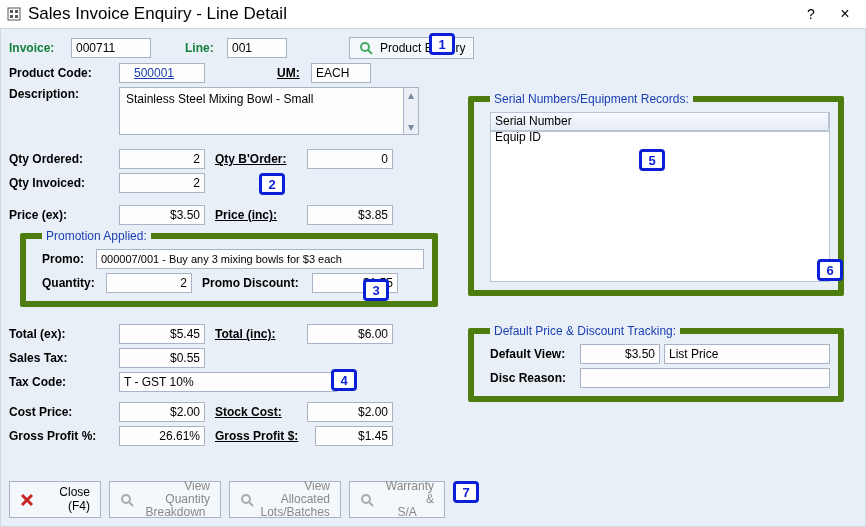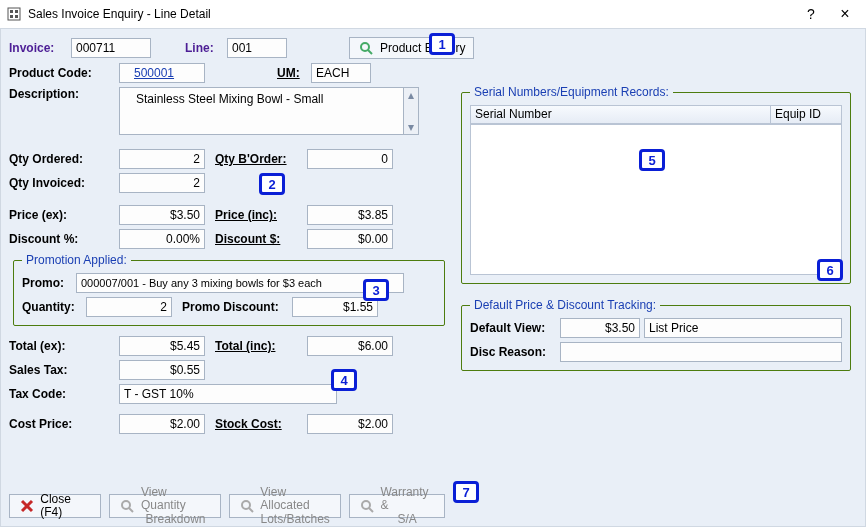--- a/index.html
+++ b/index.html
@@ -1,63 +1,63 @@
 <!DOCTYPE html>
 <html><head>
 <meta charset="utf-8">
 <style>
   * { box-sizing: border-box; font-family: "Segoe UI", Tahoma, Arial, sans-serif; font-size: 12px; }
   html, body { margin: 0; padding: 0; }
   body { background: #fff; width: 866px; height: 527px; overflow: hidden; }
 
   .titlebar { height: 28px; background: #fff; display: flex; align-items: center; padding: 0 4px 0 6px; }
   .titlebar .app-icon { width: 16px; height: 16px; margin-right: 6px; display: inline-flex; align-items: center; justify-content: center; }
-  .titlebar .title { flex: 1; font-size: 12px; }
+  .titlebar .title { flex: 1; font-size: 17px; }
   .titlebar .win-btn { width: 34px; height: 24px; display: inline-flex; align-items: center; justify-content: center; cursor: default; font-size: 14px; }
 
   .client { background: #e9eff7; width: 866px; height: 499px; position: relative; padding: 8px; border: 1px solid #d0d8e2; }
-  .lbl { color: #4c1d95; }
+  .lbl { color: #15803d; }
   .lbl-b { font-weight: 600; }
   .field { background: #fdfdfd; border: 1px solid #a8b4c4; height: 20px; padding: 1px 4px; display: inline-flex; align-items: center; }
   .field.right { justify-content: flex-end; }
   .link { color: #1a3fb3; text-decoration: underline; padding-left: 14px; }
 
   .btn { background: #f4f7fb; border: 1px solid #a8b4c4; height: 28px; display: inline-flex; align-items: center; justify-content: center; gap: 6px; padding: 0 10px; cursor: default; }
   .btn.disabled { color: #888; }
   .btn .icn { width: 16px; height: 16px; display: inline-flex; align-items: center; justify-content: center; }
 
-  fieldset { border: 1px solid #4d7c0f; border-radius: 2px; margin: 4px; padding: 6px 8px 8px 8px; }
+  fieldset { border: 6px solid #4d7c0f; border-radius: 2px; margin: 11px; padding: 6px 8px 8px 16px; }
   fieldset > legend { color: #1a3fb3; padding: 0 4px; font-size: 12px; }
 
-  .grid-header { background: linear-gradient(#f7fafe, #e6ecf5); border-bottom: 1px solid #b9c4d4; height: 18px; display: flex; }
+  .grid-header { background: linear-gradient(#f7fafe, #e6ecf5); border-bottom: 1px solid #b9c4d4; height: 18px; display: flex; flex-direction: column; }
   .grid-header .col { border-right: 1px solid #b9c4d4; padding: 1px 4px; }
   .grid-body { background: #fff; border: 1px solid #b9c4d4; border-top: none; height: 150px; }
 
   .overlay-num { position: absolute; width: 26px; height: 22px; border: 3px solid #0a1fd6; border-radius: 4px; background: #fff; color: #0a1fd6; font-weight: 700; display: flex; align-items: center; justify-content: center; font-size: 13px; z-index: 50; }
 
   .search-icon svg, .x-icon svg { display: block; }
   .scrollbar { width: 14px; background: #ecf0f6; border-left: 1px solid #cdd6e3; display: flex; flex-direction: column; align-items: center; justify-content: space-between; }
   .scroll-arrow { width: 100%; height: 14px; display: flex; align-items: center; justify-content: center; color: #7a8aa3; }
 
   .left-col { position: absolute; left: 8px; top: 34px; width: 440px; }
   .right-col { position: absolute; left: 456px; top: 52px; width: 398px; }
 
   .form-row { display: flex; align-items: center; margin-bottom: 4px; }
   .form-row .l1 { width: 110px; font-weight: 600; }
   .form-row .l2 { width: 92px; font-weight: 600; text-decoration: underline; }
   .v1 { width: 86px; }
   .v2 { width: 86px; }
   .gap10 { width: 10px; }
 
   .desc-box { display: flex; }
-  .desc-text { flex: 1; background: #fdfdfd; border: 1px solid #a8b4c4; height: 48px; padding: 4px 16px; border-right: none; }
+  .desc-text { flex: 1; background: #fdfdfd; border: 1px solid #a8b4c4; height: 48px; padding: 4px 6px; border-right: none; }
   .desc-scroll { width: 16px; border: 1px solid #a8b4c4; }
 
   .toolbar { position: absolute; left: 8px; right: 8px; bottom: 8px; display: flex; gap: 8px; }
-  .toolbar .btn { width: 112px; height: 24px; flex-direction: row; text-align: left; line-height: 1.1; }
+  .toolbar .btn { width: 112px; height: 37px; flex-direction: row; text-align: right; line-height: 1.1; }
   .toolbar .btn .stack { display: flex; flex-direction: column; align-items: center; font-size: 11px; }
 
   .top-row { position: absolute; left: 8px; top: 8px; display: flex; align-items: center; gap: 6px; }
   .pe-btn { height: 22px; padding: 0 8px; }
 </style>
 </head>
 <body>
 
 <div class="titlebar">
   <span class="app-icon">
@@ -131,27 +131,20 @@
 
     <div style="height:8px;"></div>
 
     <div class="form-row">
       <span class="l1">Price (ex):</span>
       <span class="field right v1">$3.50</span>
       <span class="gap10"></span>
       <span class="l2">Price (inc):</span>
       <span class="field right v2">$3.85</span>
     </div>
-    <div class="form-row">
-      <span class="l1">Discount %:</span>
-      <span class="field right v1">0.00%</span>
-      <span class="gap10"></span>
-      <span class="l2">Discount $:</span>
-      <span class="field right v2">$0.00</span>
-    </div>
 
     <fieldset style="margin-top:2px;">
       <legend>Promotion Applied:</legend>
       <div class="form-row">
         <span class="lbl-b" style="width:54px;">Promo:</span>
         <span class="field" style="width:328px; font-size:11px;">000007/001 - Buy any 3 mixing bowls for $3 each</span>
       </div>
       <div class="form-row" style="margin-bottom:0;">
         <span class="lbl-b" style="width:64px;">Quantity:</span>
         <span class="field right" style="width:86px;">2</span>
@@ -180,20 +173,27 @@
     </div>
 
     <div style="height:6px;"></div>
 
     <div class="form-row">
       <span class="l1">Cost Price:</span>
       <span class="field right v1">$2.00</span>
       <span class="gap10"></span>
       <span class="l2">Stock Cost:</span>
       <span class="field right v2">$2.00</span>
+    </div>
+    <div class="form-row">
+      <span class="l1">Gross Profit %:</span>
+      <span class="field right v1">26.61%</span>
+      <span class="gap10"></span>
+      <span class="l2" style="width:100px;">Gross Profit $:</span>
+      <span class="field right" style="width:78px;">$1.45</span>
     </div>
   </div>
 
   <div class="right-col">
     <fieldset>
       <legend>Serial Numbers/Equipment Records:</legend>
       <div style="border:1px solid #b9c4d4;">
         <div class="grid-header">
           <div class="col" style="flex:1;">Serial Number</div>
           <div class="col" style="width:70px; border-right:none;">Equip ID</div>

